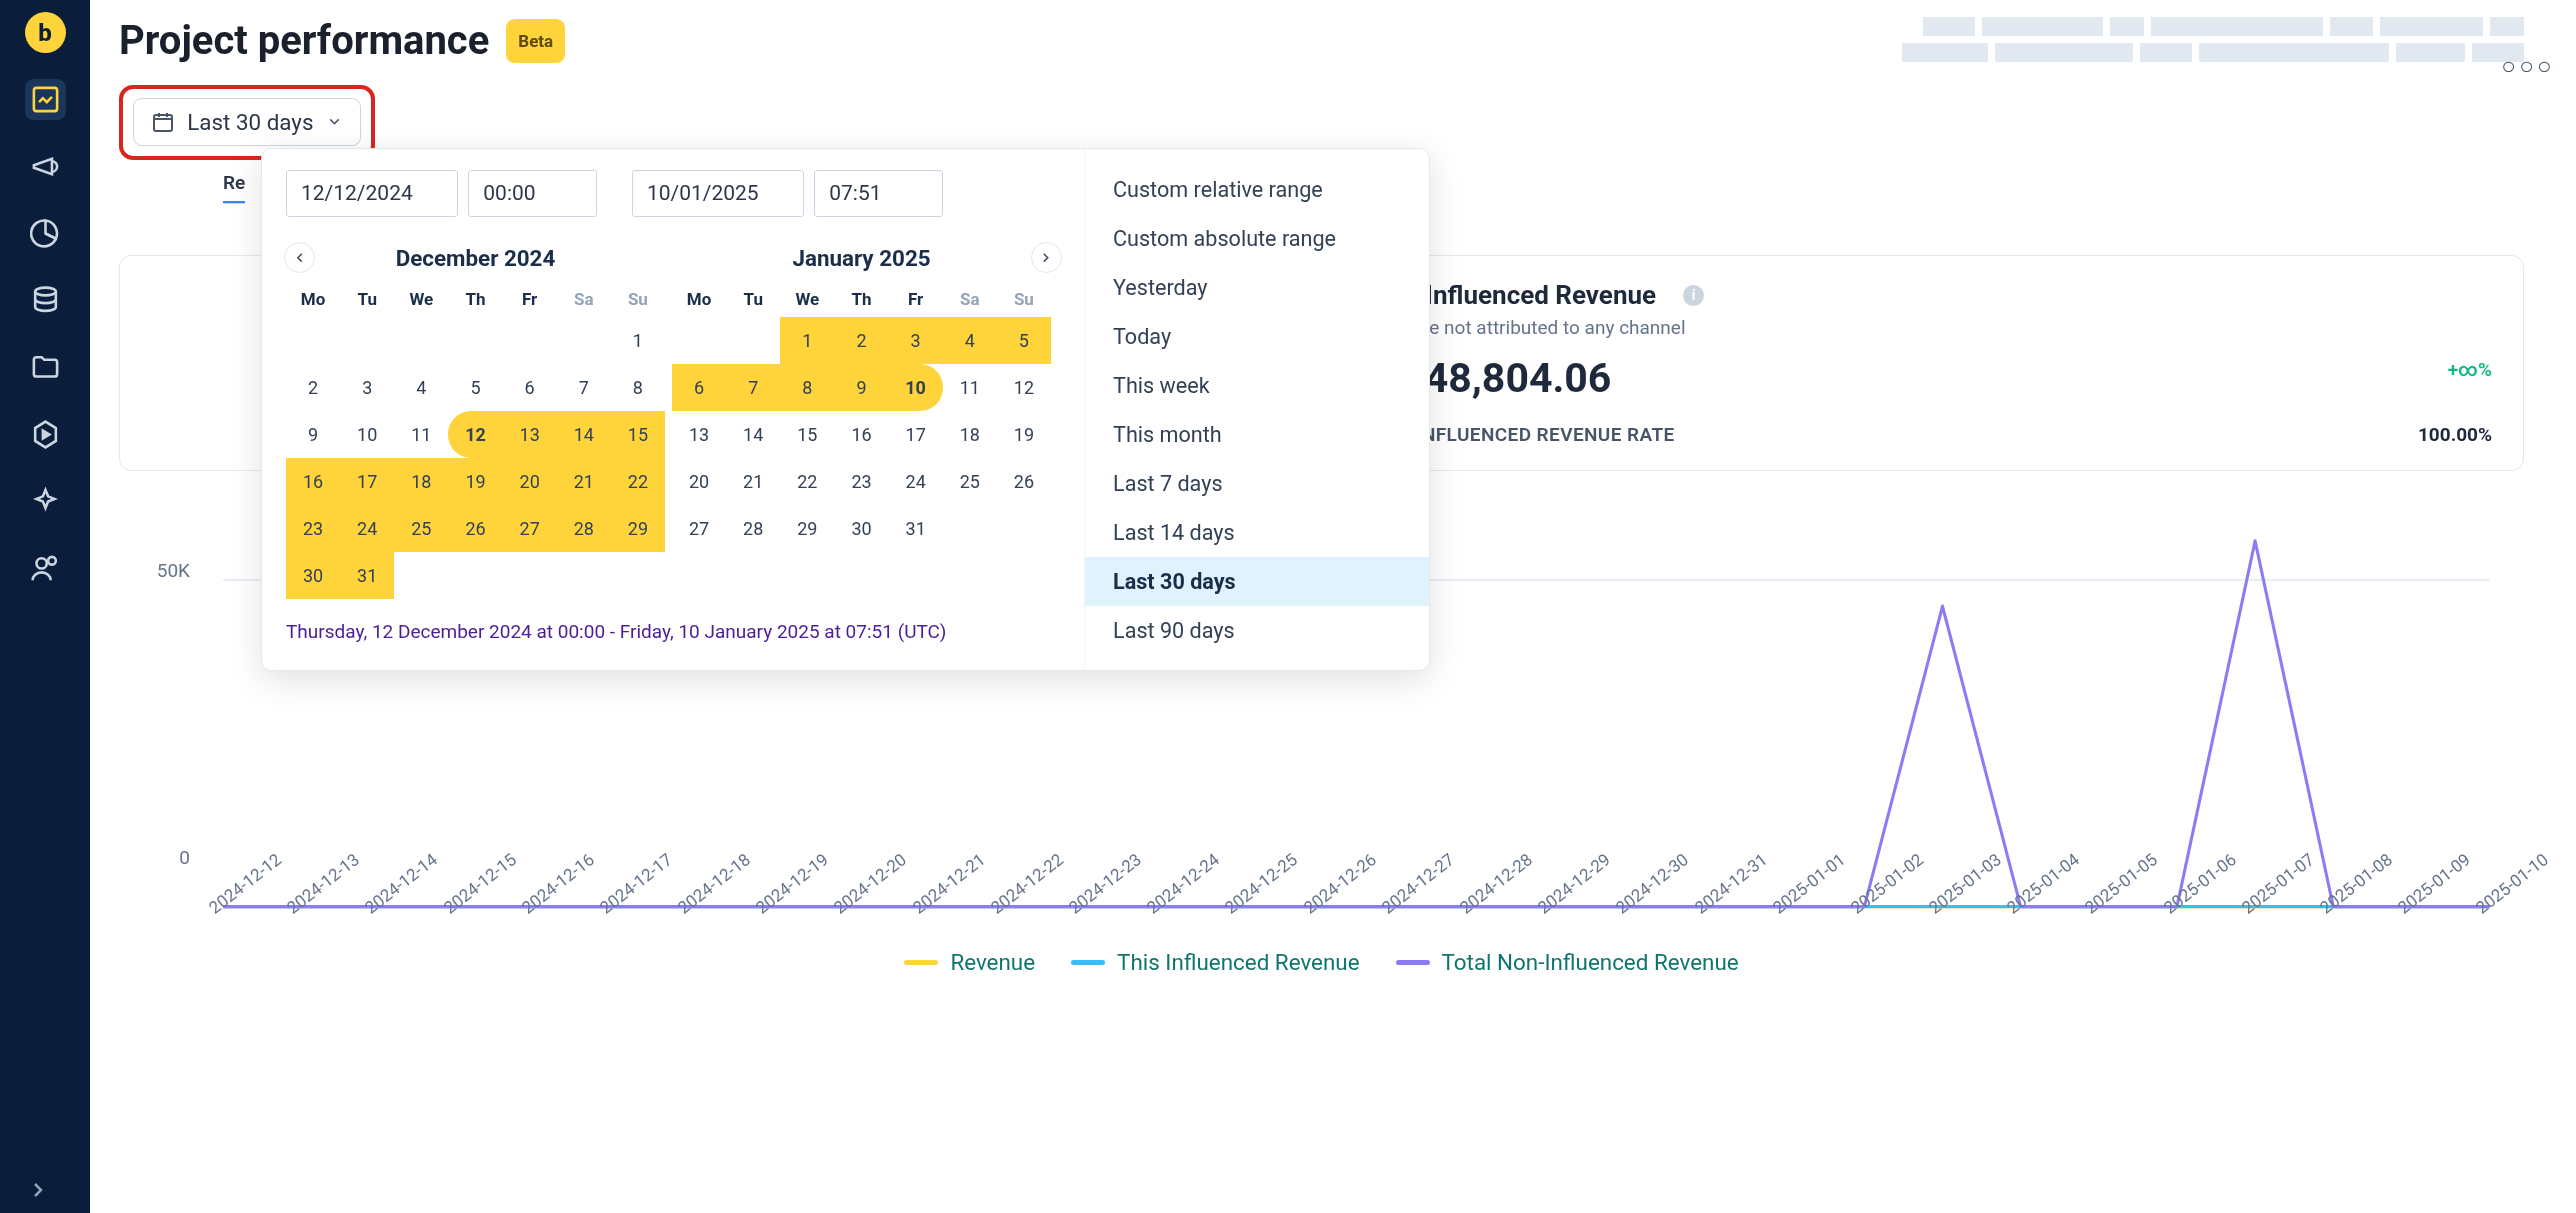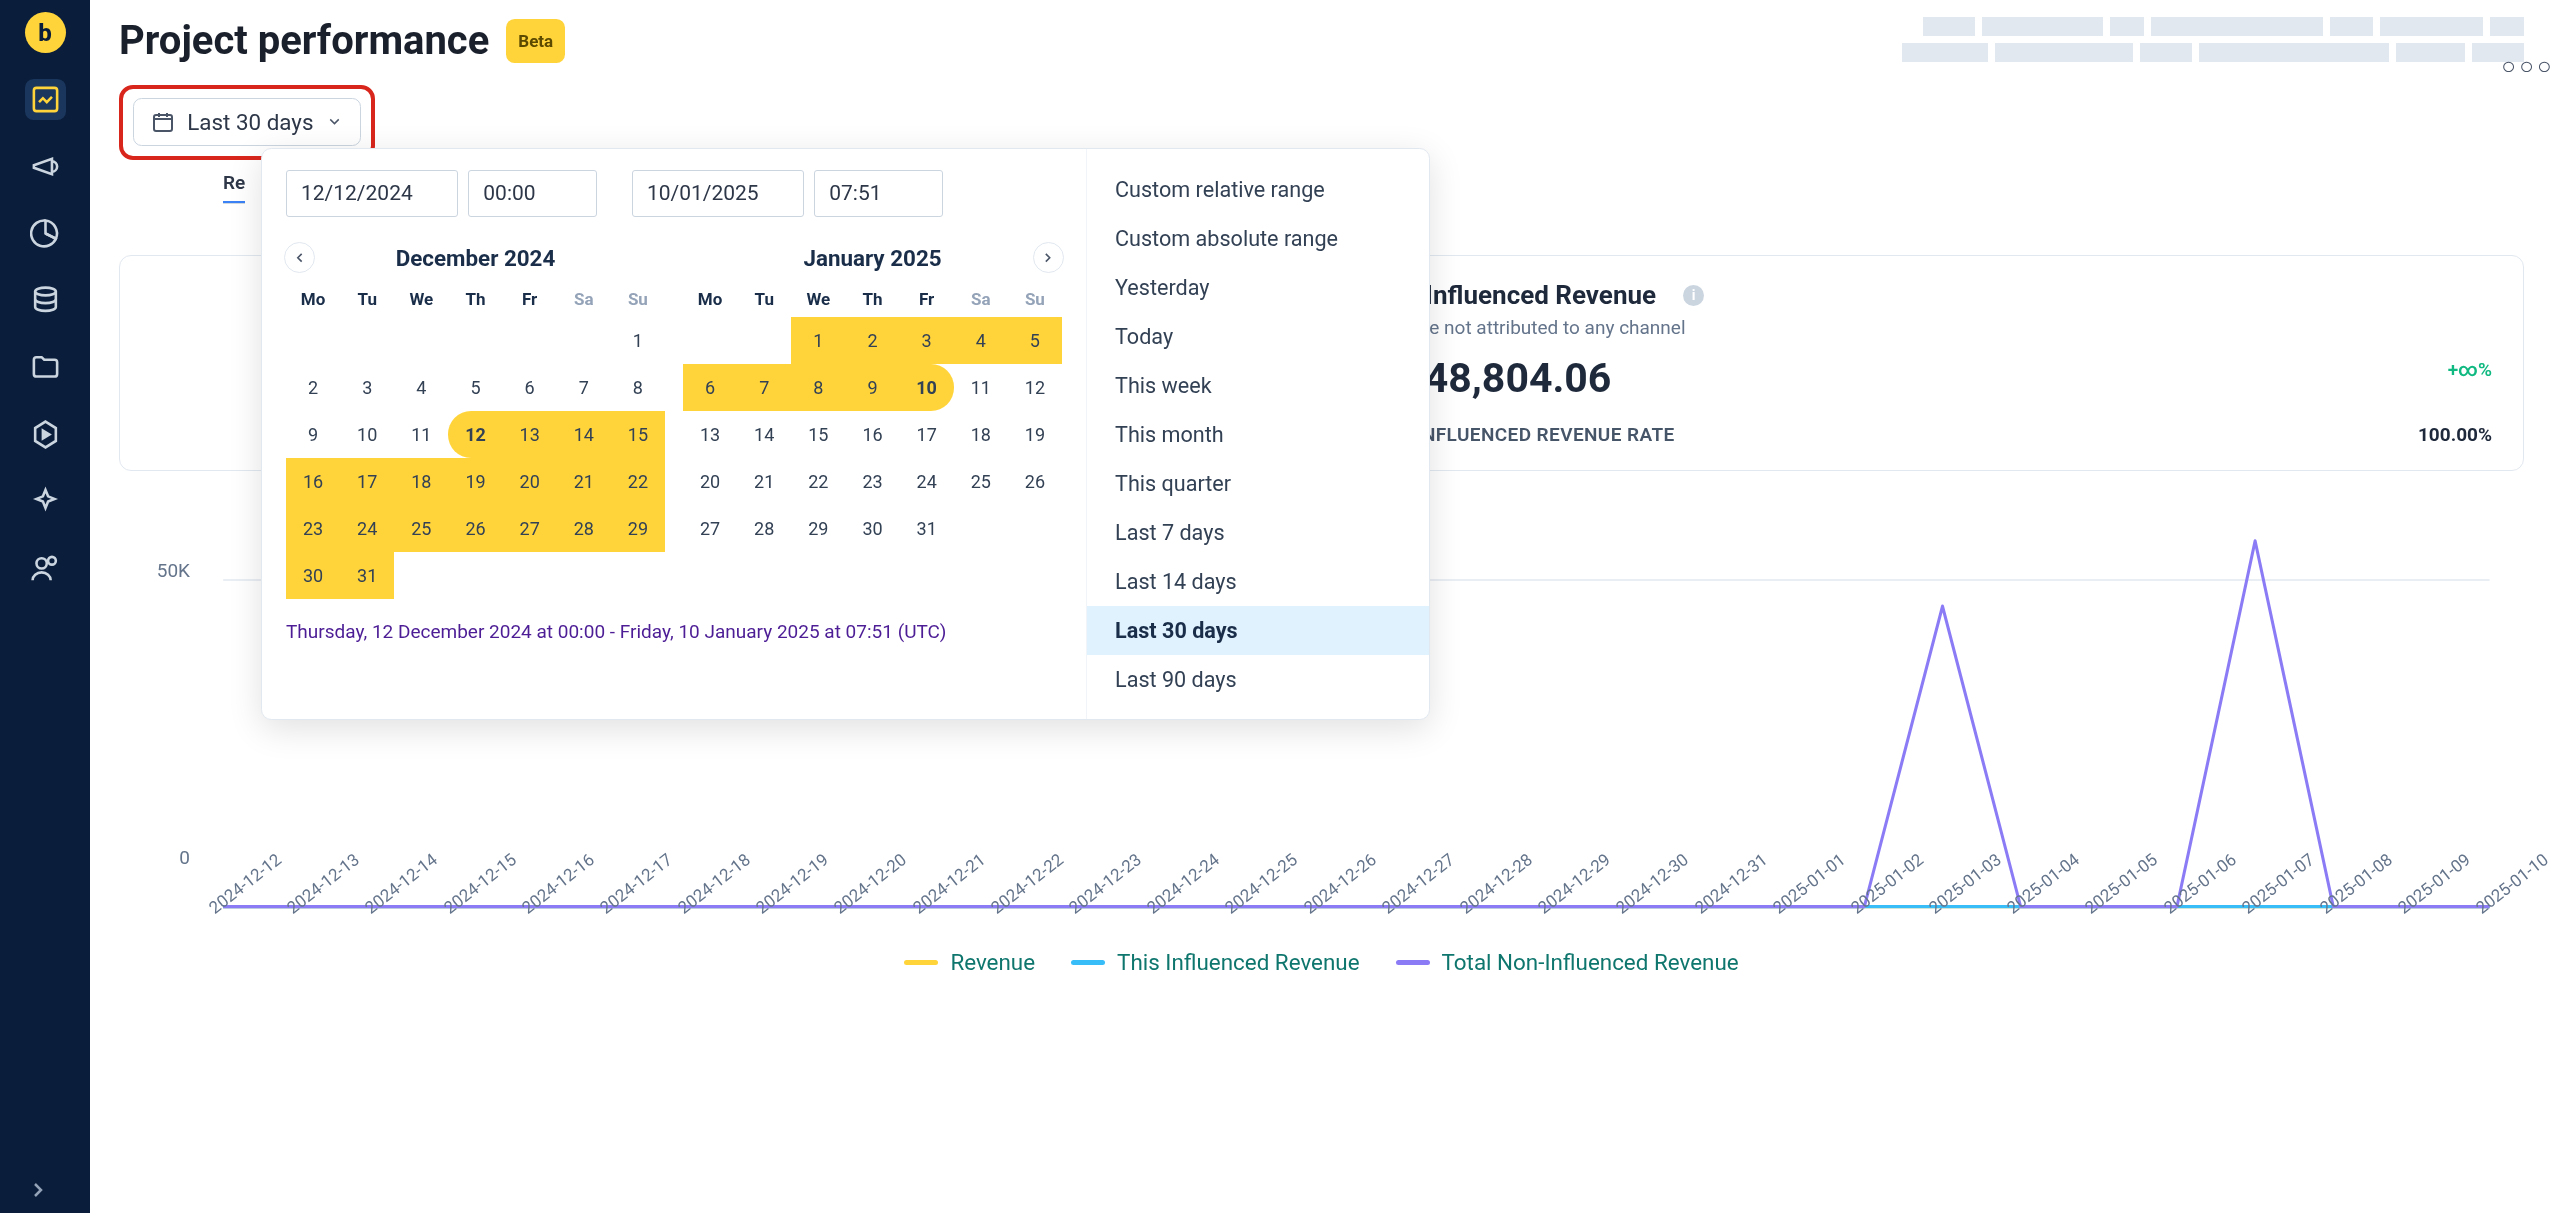--- a/index.html
+++ b/index.html
@@ -25,21 +25,21 @@
 .daterange-btn .chev { width:17px; height:17px; }
 .tabs-row { position:absolute; left:133px; top:171px; font-size:19px; font-weight:600; color:#2d3748; border-bottom:1.7px solid #d1d9e0; padding-bottom:8.6px; }
 .tabs-row .tab { padding-bottom:7px; border-bottom:2.6px solid #3b82f6; }
 .popover { position:absolute; left:171px; top:148px; width:1169px; background:#fff; border:0.9px solid #e2e8f0; border-radius:10.3px; box-shadow:0 8.6px 34px rgba(0,0,0,0.12); display:flex; z-index:10; }
 .pop-left { padding:21px 24px 19px 24px; flex:1; }
 .pop-right { width:345px; padding:15.5px 0; border-left:0.9px solid #f1f5f9; }
 .inputs-row { display:flex; gap:10.3px; margin-bottom:24px; }
 .inputs-row input { border:0.9px solid #cbd5e0; border-radius:3px; padding:10.3px 14px; font-size:21px; color:#2d3748; width:172px; font-family:inherit; }
 .inputs-row input.time { width:129px; }
 .inputs-row .gap { width:14px; }
-.months-row { display:flex; gap:18px; position:relative; }
+.months-row { display:flex; gap:7px; position:relative; }
 .month { width:379px; }
 .month-head { display:flex; align-items:center; justify-content:center; font-size:22.4px; font-weight:700; color:#1a2e4a; margin-bottom:14px; height:34px; }
 .nav-arrow { position:absolute; top:1.7px; width:31px; height:31px; border:0.9px solid #e2e8f0; border-radius:50%; display:flex; align-items:center; justify-content:center; cursor:pointer; color:#4a5568; background:#fff; }
 .nav-arrow.left { left:-1.7px; }
 .nav-arrow.right { right:-1.7px; }
 .nav-arrow svg { width:15.5px; height:15.5px; stroke:currentColor; fill:none; stroke-width:2.5; }
 .dow-row { display:grid; grid-template-columns:repeat(7,1fr); text-align:center; font-size:17px; font-weight:700; color:#1a2e4a; margin-bottom:8.6px; }
 .dow-row .wk { color:#94a3b8; }
 .days-grid { display:grid; grid-template-columns:repeat(7,1fr); grid-auto-rows:47px; }
 .day { display:flex; align-items:center; justify-content:center; font-size:18px; color:#334155; cursor:pointer; position:relative; }
@@ -299,21 +299,20 @@
         <div class="range-footer">Thursday, 12 December 2024 at 00:00 - Friday, 10 January 2025 at 07:51 (UTC)</div>
       </div>
       <div class="pop-right">
         <div class="preset-list" id="presets">
             <div class="preset">Custom relative range</div>
             <div class="preset">Custom absolute range</div>
             <div class="preset">Yesterday</div>
             <div class="preset">Today</div>
             <div class="preset">This week</div>
             <div class="preset">This month</div>
-            <div class="preset">This quarter</div>
             <div class="preset">Last 7 days</div>
             <div class="preset">Last 14 days</div>
             <div class="preset active">Last 30 days</div>
             <div class="preset">Last 90 days</div>
           </div>
       </div>
     </div>
 
     <div class="cards-row">
       <div class="card" style="position:relative;">

